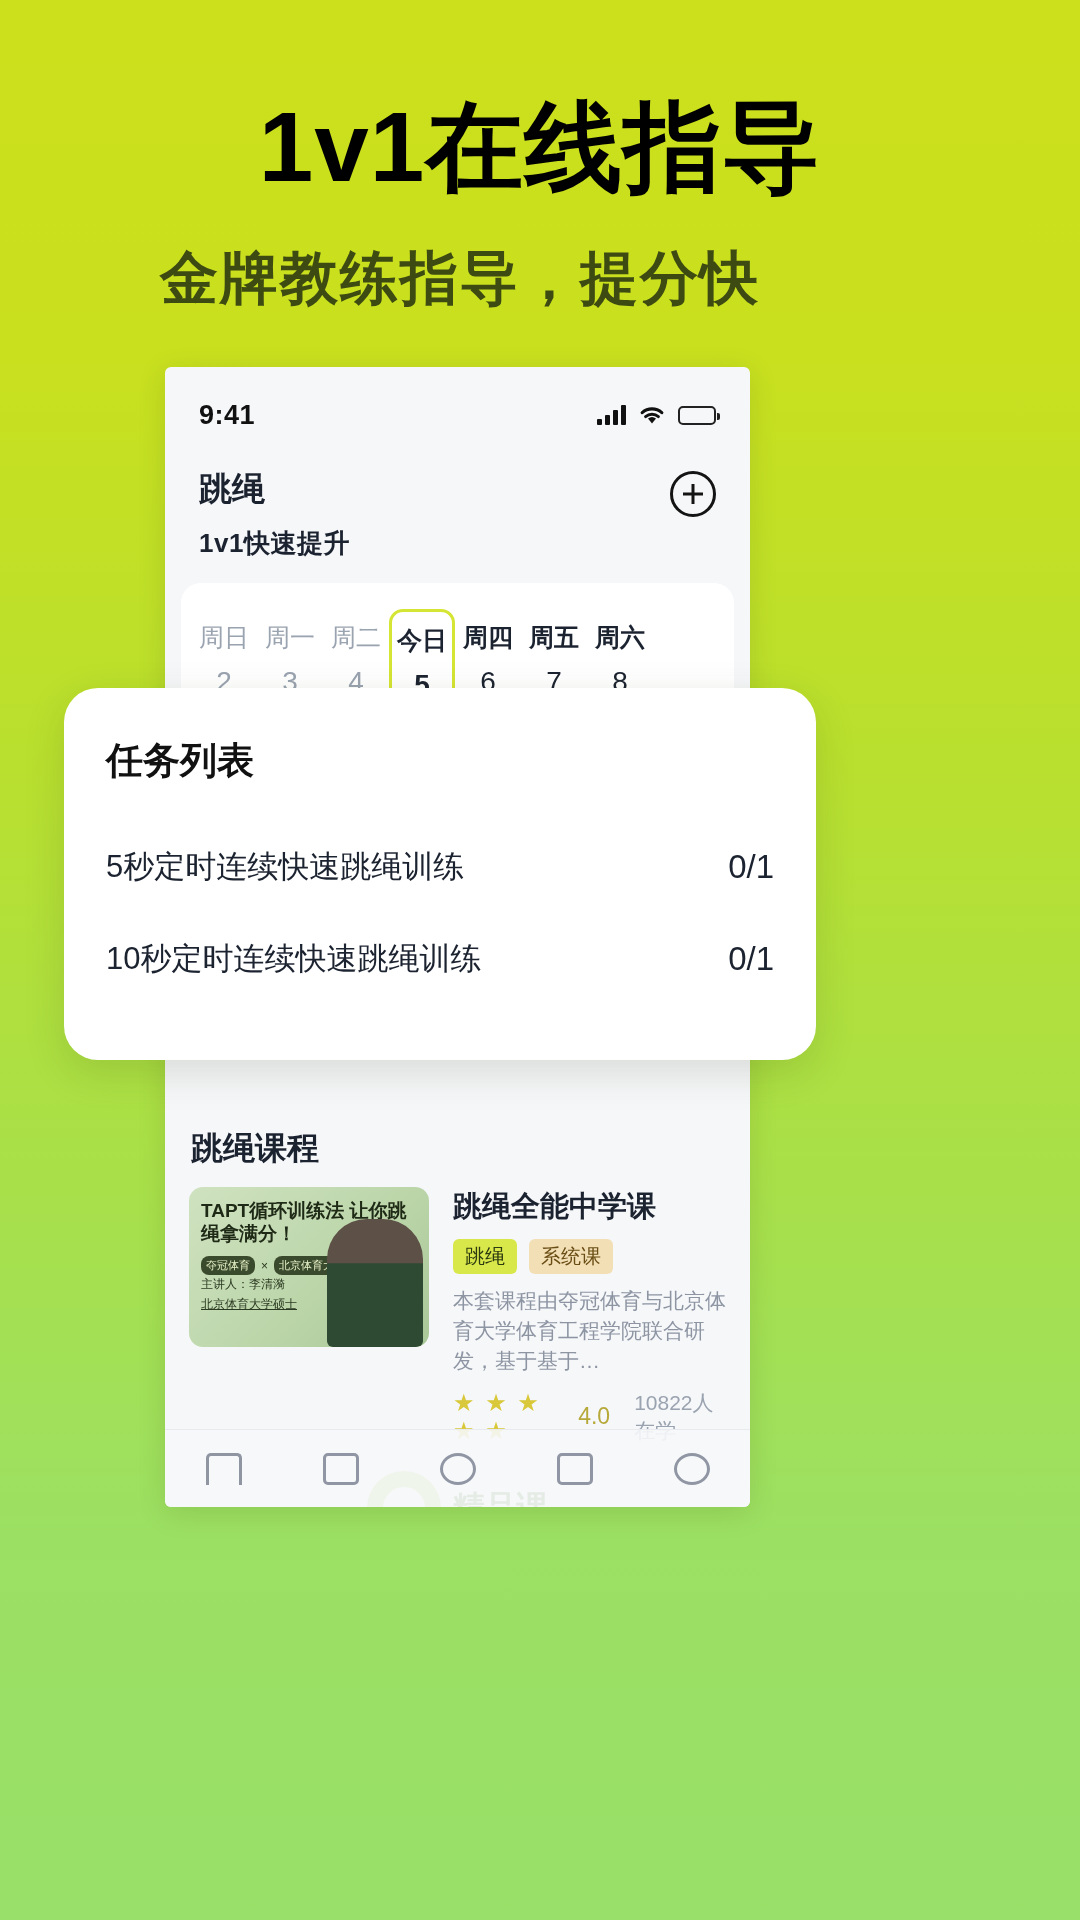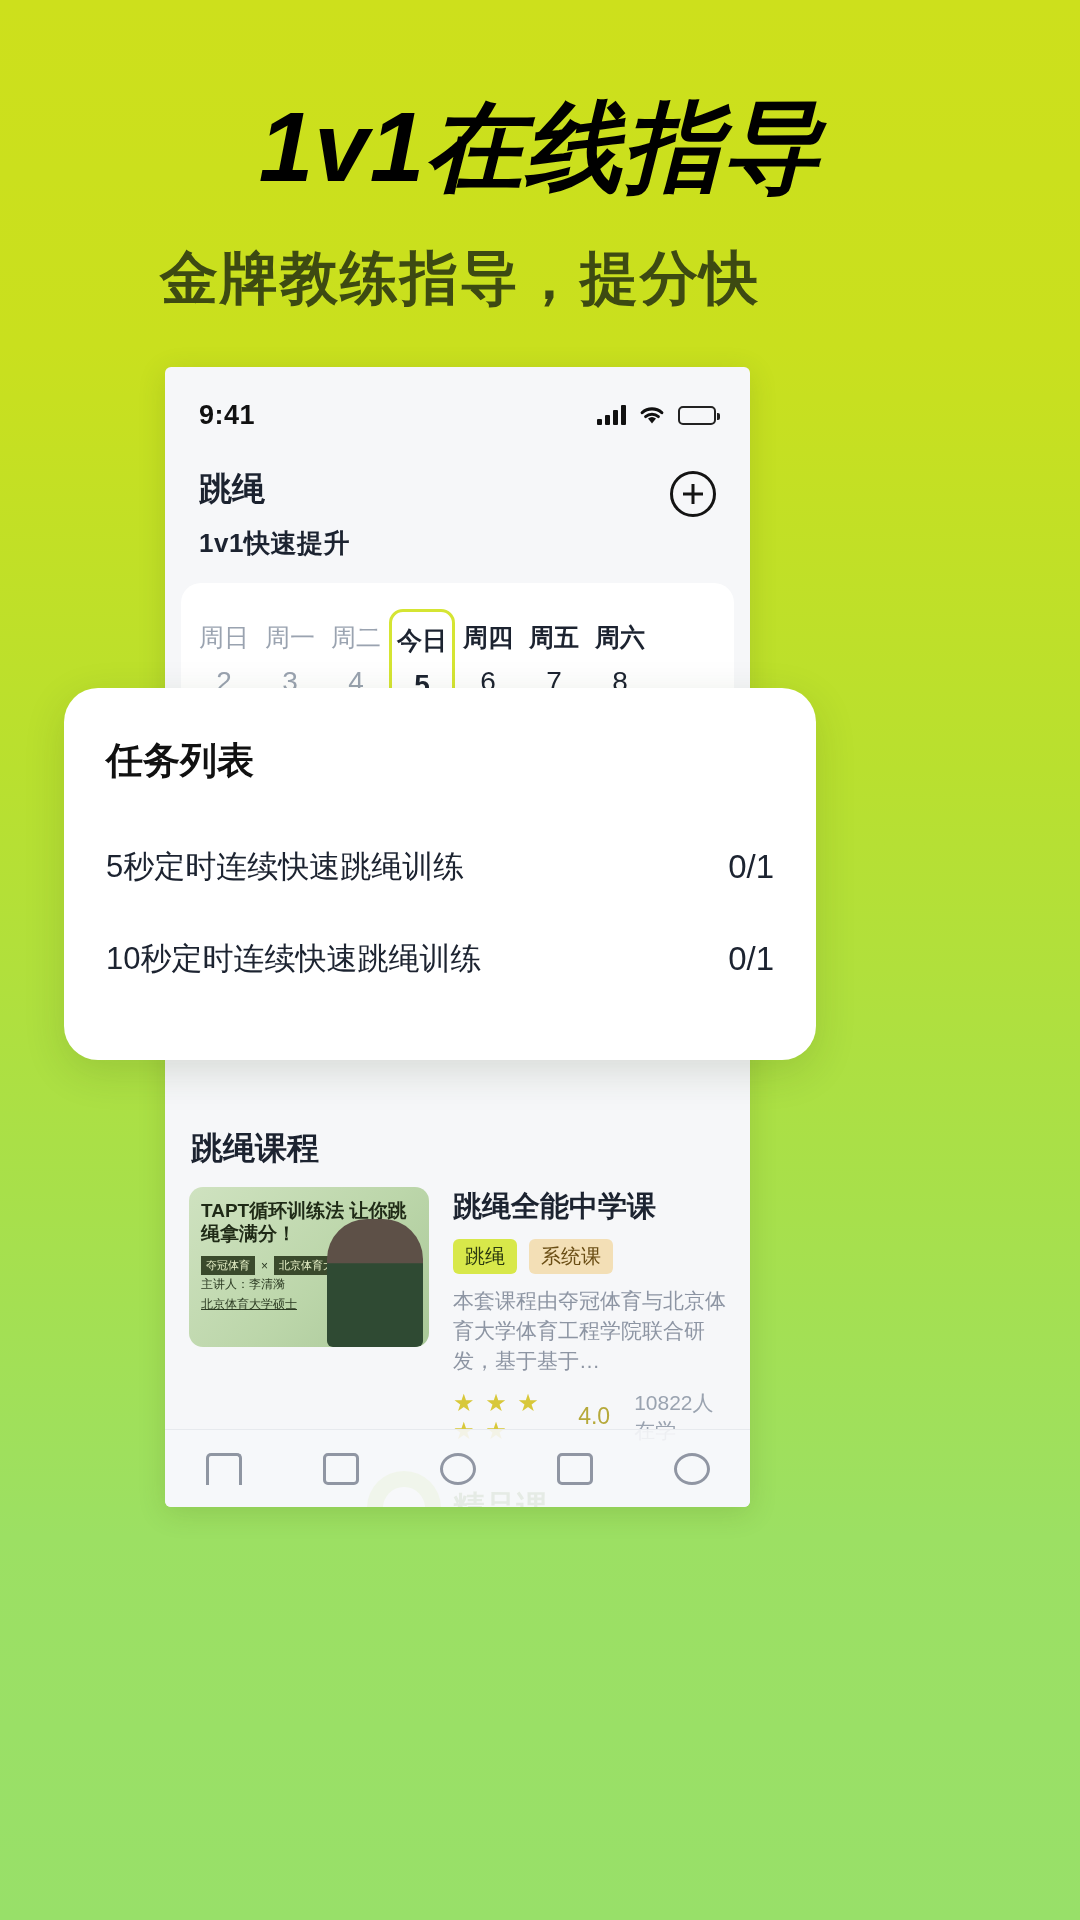--- a/index.html
+++ b/index.html
@@ -14,21 +14,20 @@
     background: linear-gradient(180deg, #cde01c 0%, #c9e01e 18%, #b9e02f 40%, #a8e04a 62%, #9ce063 80%, #98e069 100%);
   }
 
   
   .headline {
     position: absolute; top: 96px; left: 0; width: 1080px;
     text-align: center;
     font-size: 98px; font-weight: 700; letter-spacing: 1px;
     color: #000;
     line-height: 1.05;
-    font-style: italic;
   }
   .subheadline {
     position: absolute; top: 240px; left: 0; width: 920px;
     text-align: center;
     font-size: 58px; font-weight: 700;
     color: #3d4a12;
     letter-spacing: 2px;
   }
 
   
@@ -115,21 +114,21 @@
     display: flex; gap: 24px; padding: 0 8px;
   }
   .course-thumb {
     width: 240px; height: 160px; border-radius: 14px;
     background: linear-gradient(135deg, #cfe2c0, #bcd6aa 55%, #a9c898);
     position: relative; overflow: hidden; flex: none;
     padding: 12px;
   }
   .thumb-line1 { font-size: 19px; font-weight: 700; color: #1f2a16; line-height: 1.25; }
   .thumb-brands { display: flex; align-items: center; gap: 6px; margin-top: 10px; }
-  .brand-pill { font-size: 11px; background: #3a4a2c; color: #e8f2c8; border-radius: 0; padding: 2px 5px; }
+  .brand-pill { font-size: 11px; background: #3a4a2c; color: #e8f2c8; border-radius: 8px; padding: 2px 5px; }
   .thumb-small { font-size: 12px; color: #2b3a22; line-height: 1.5; }
   .thumb-person {
     position: absolute; right: 6px; bottom: 0; width: 96px; height: 128px;
     background: linear-gradient(180deg, #5d5047 0%, #5d5047 34%, #2f4a33 35%, #2f4a33 100%);
     border-radius: 40px 40px 6px 6px;
   }
   .course-info { flex: 1; min-width: 0; }
   .course-name { font-size: 29px; font-weight: 700; color: #1c2330; }
   .tags { display: flex; gap: 12px; margin-top: 12px; }
   .tag {

